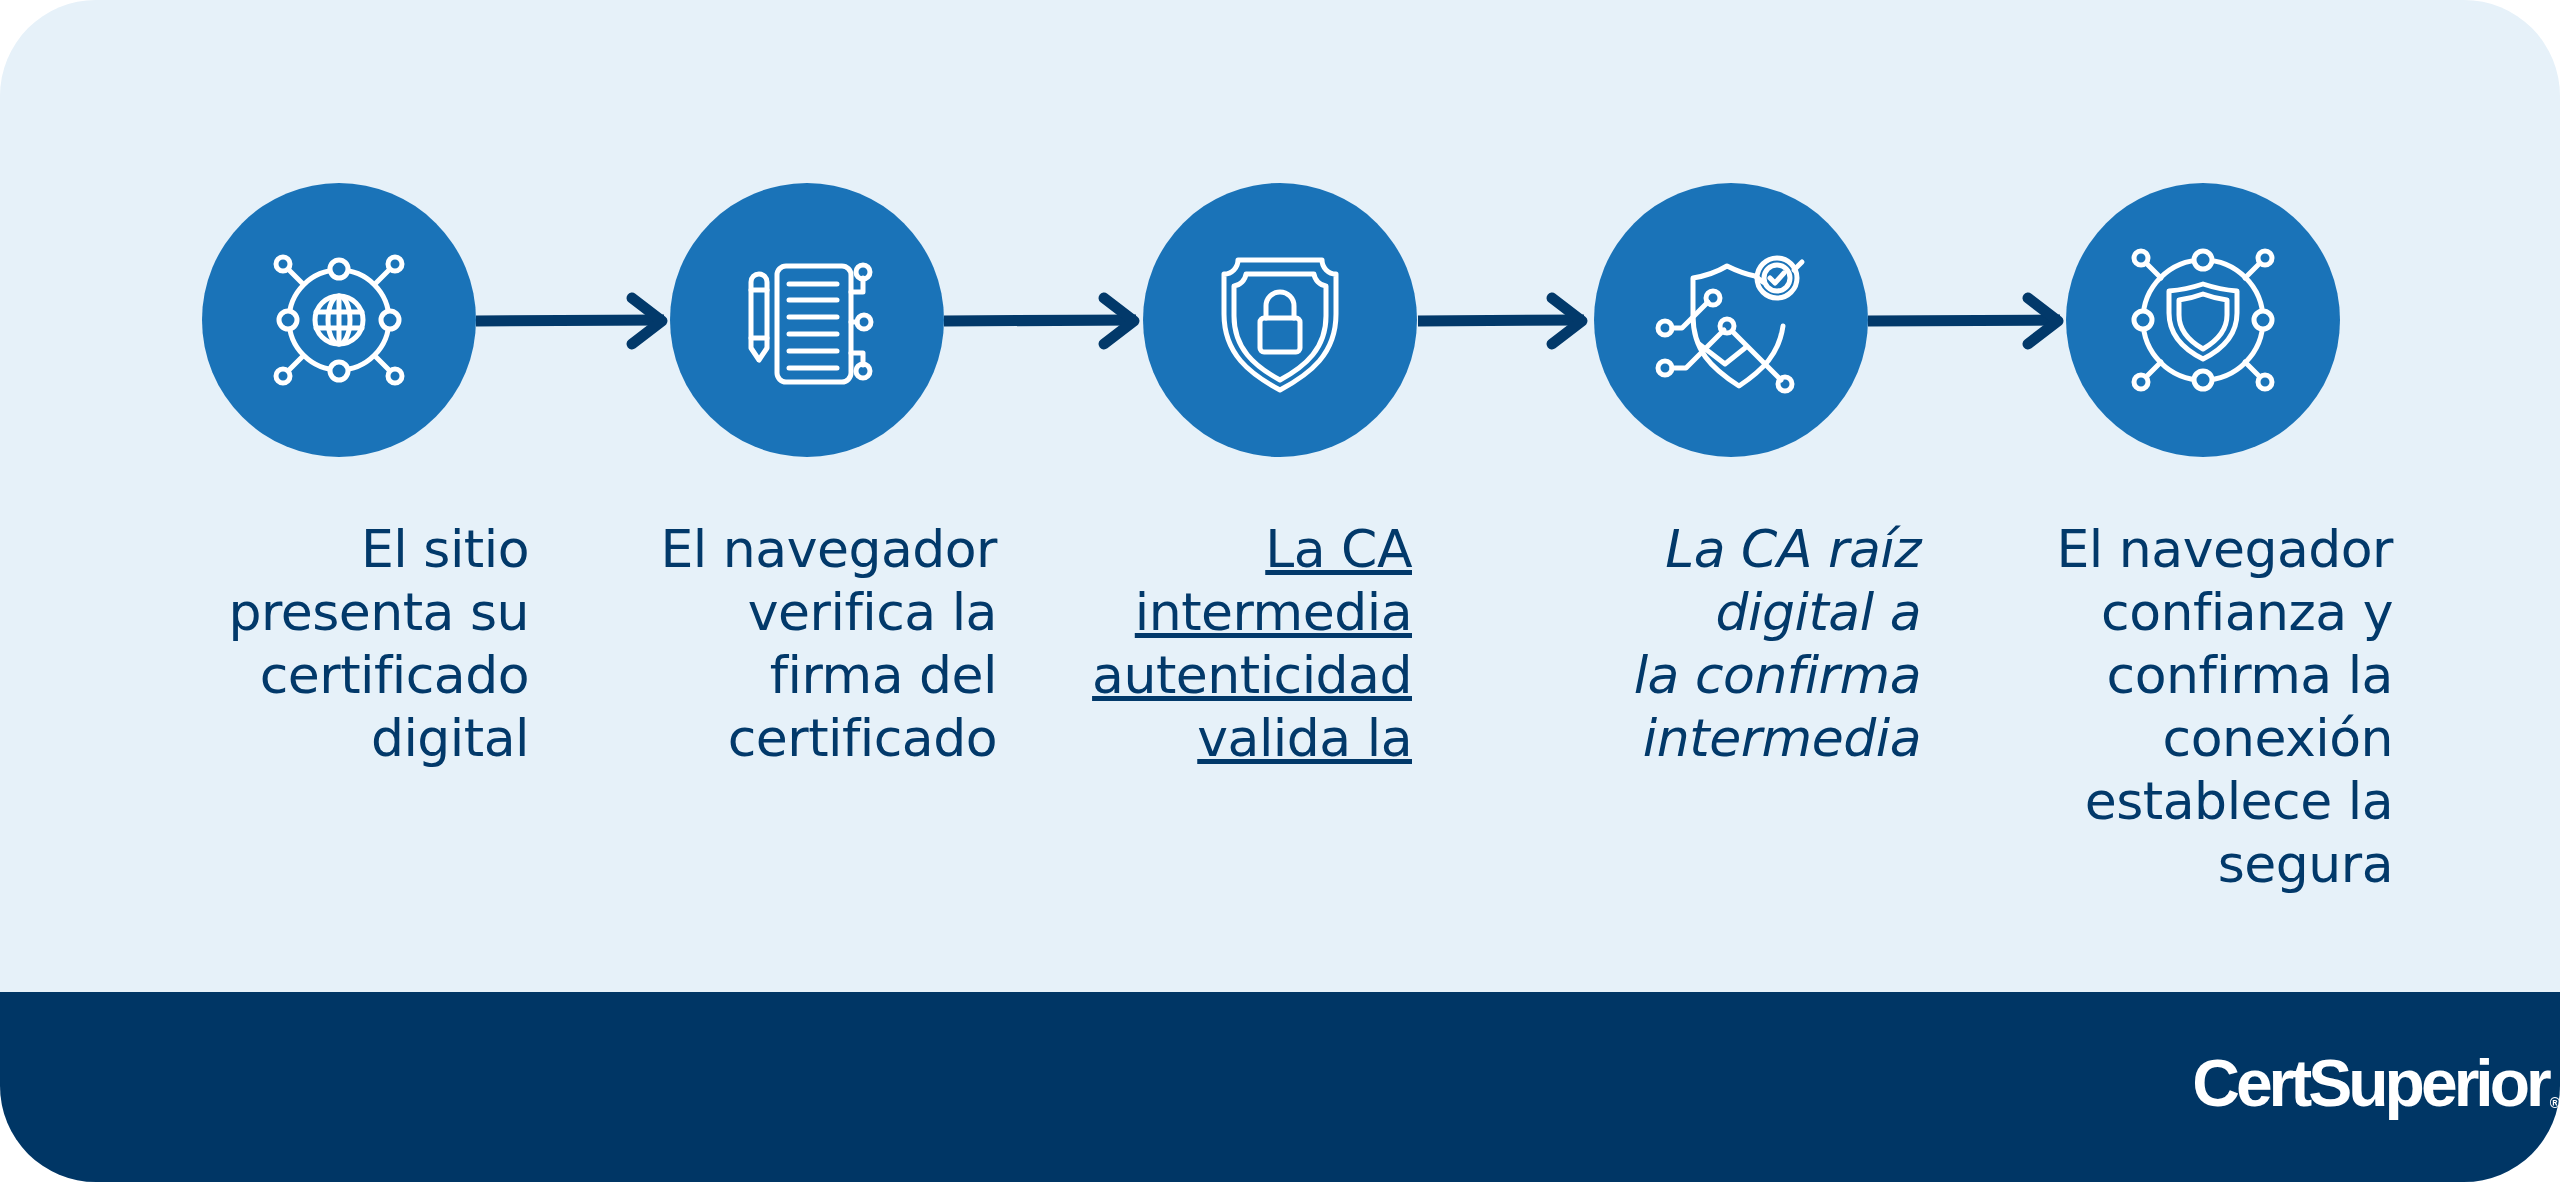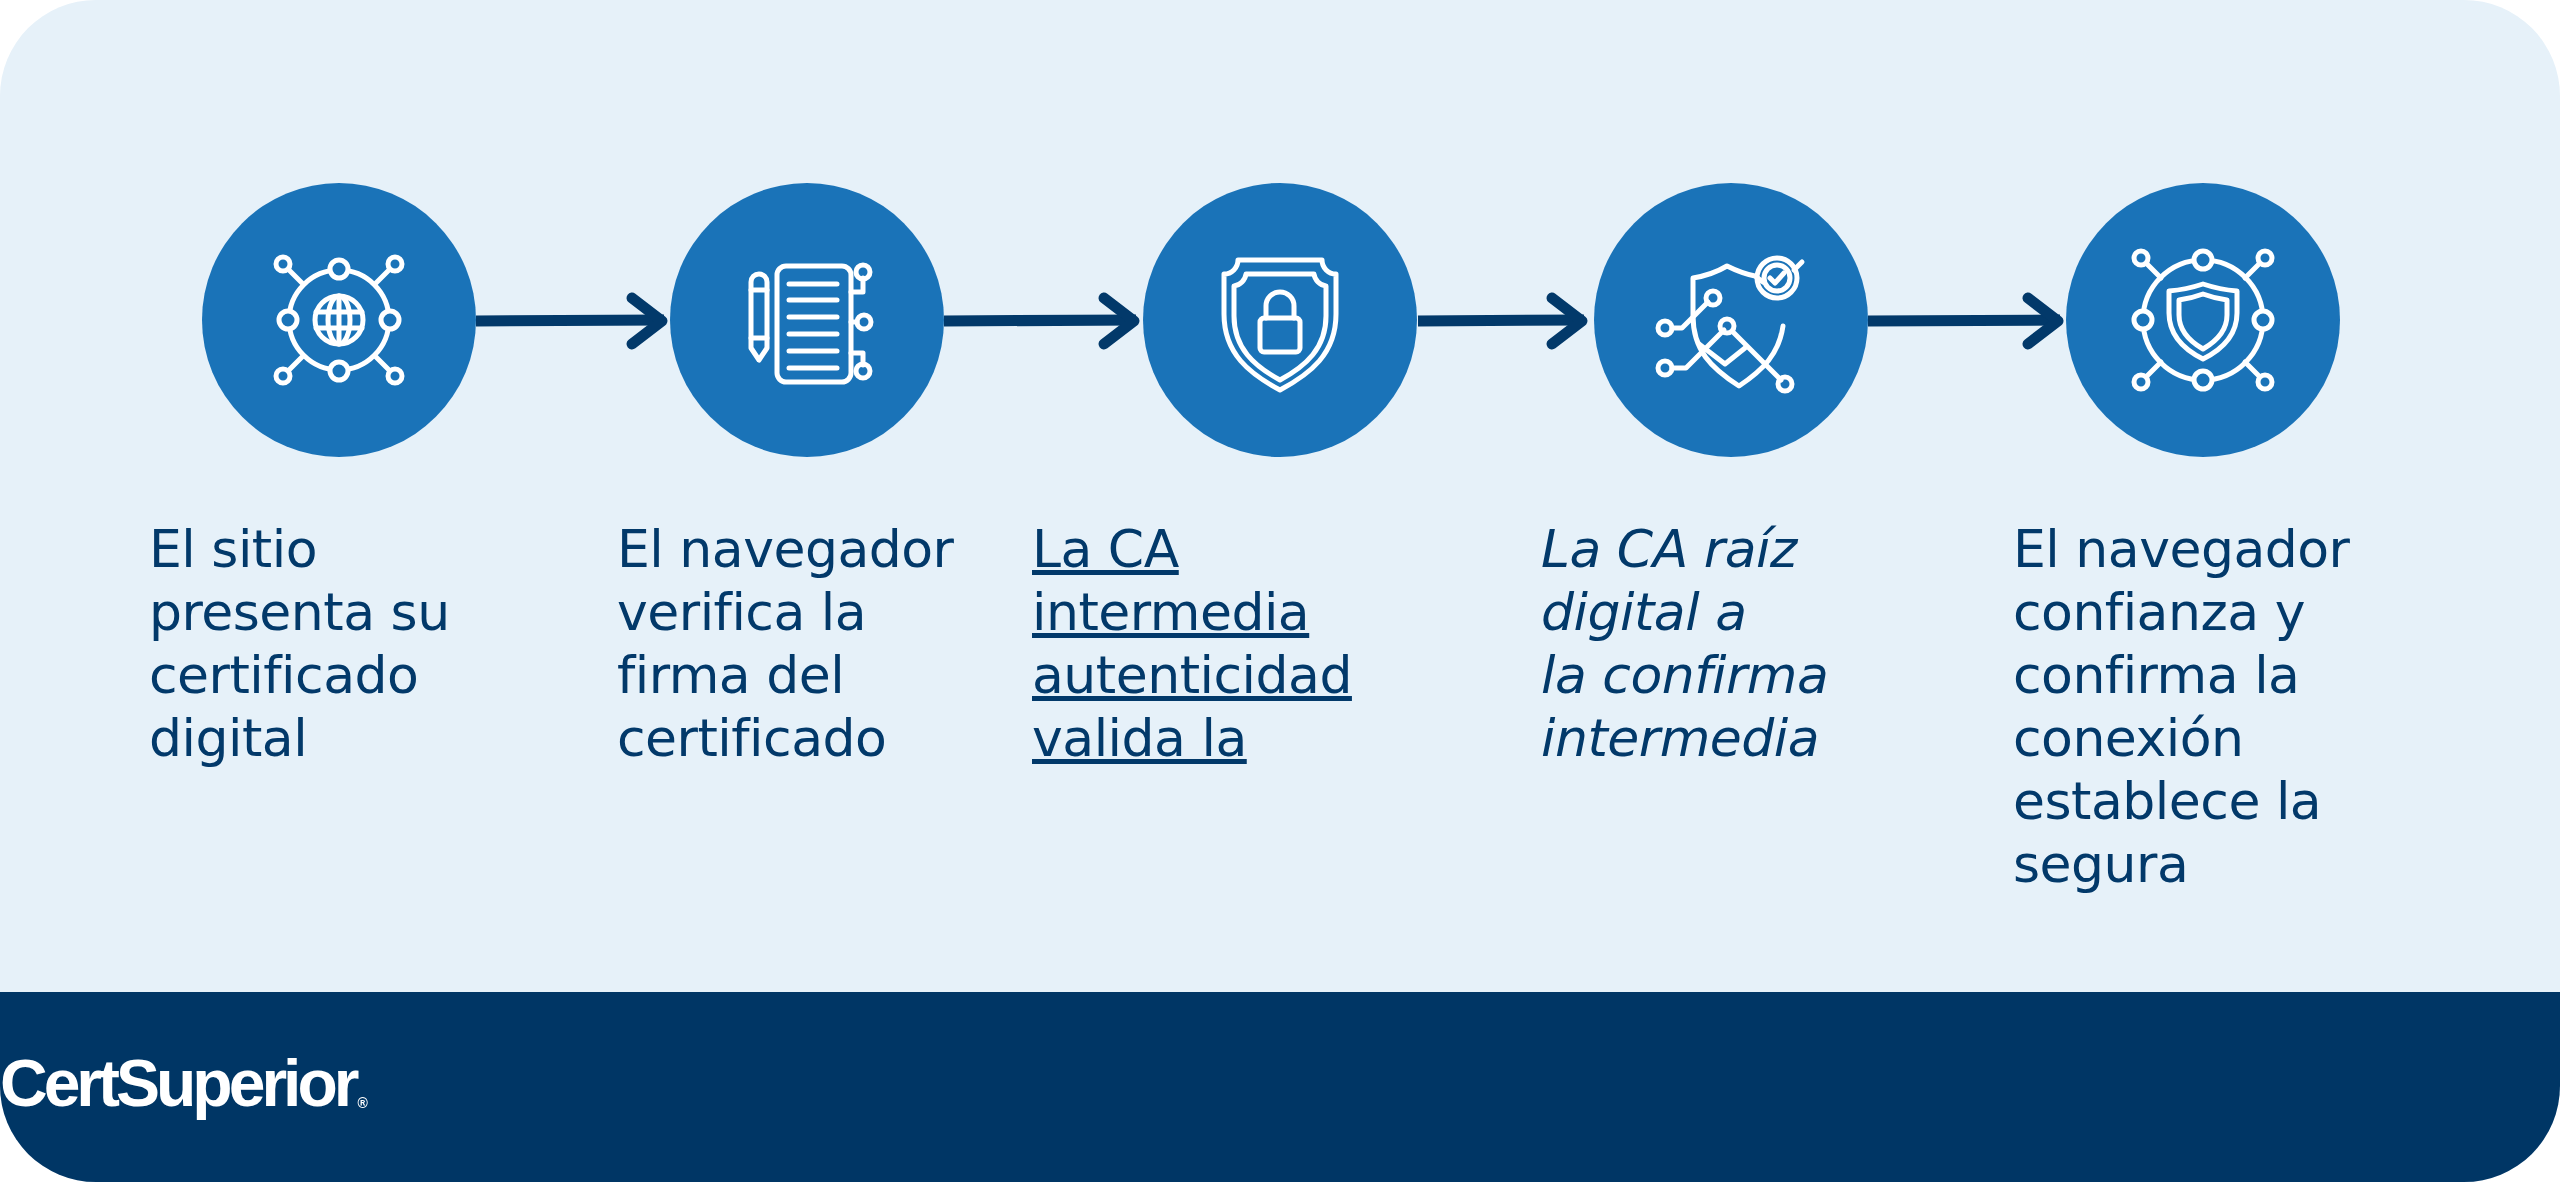--- a/index.html
+++ b/index.html
@@ -54,37 +54,37 @@
     }
     .connector svg {
       width: 100%;
       height: 100%;
       overflow: visible;
     }
     .step-label {
       position: absolute;
       top: 518px;
       width: 380px;
-      text-align: left;
+      text-align: right;
       color: #02396a;
       font-size: 52px;
       line-height: 63px;
       font-family: "DejaVu Sans", "Liberation Sans", sans-serif;
       letter-spacing: -0.5px;
     }
     .footer {
       position: absolute;
       left: 0;
       top: 992px;
       width: 2560px;
       height: 190px;
       background: #003665;
       display: flex;
       align-items: center;
-      justify-content: flex-start;
+      justify-content: flex-end;
     }
     .logo {
       color: #ffffff;
       font-family: "Liberation Sans", "DejaVu Sans", sans-serif;
       font-size: 66px;
       font-weight: 700;
       letter-spacing: -4px;
       margin-top: -8px;
       position: relative;
     }

